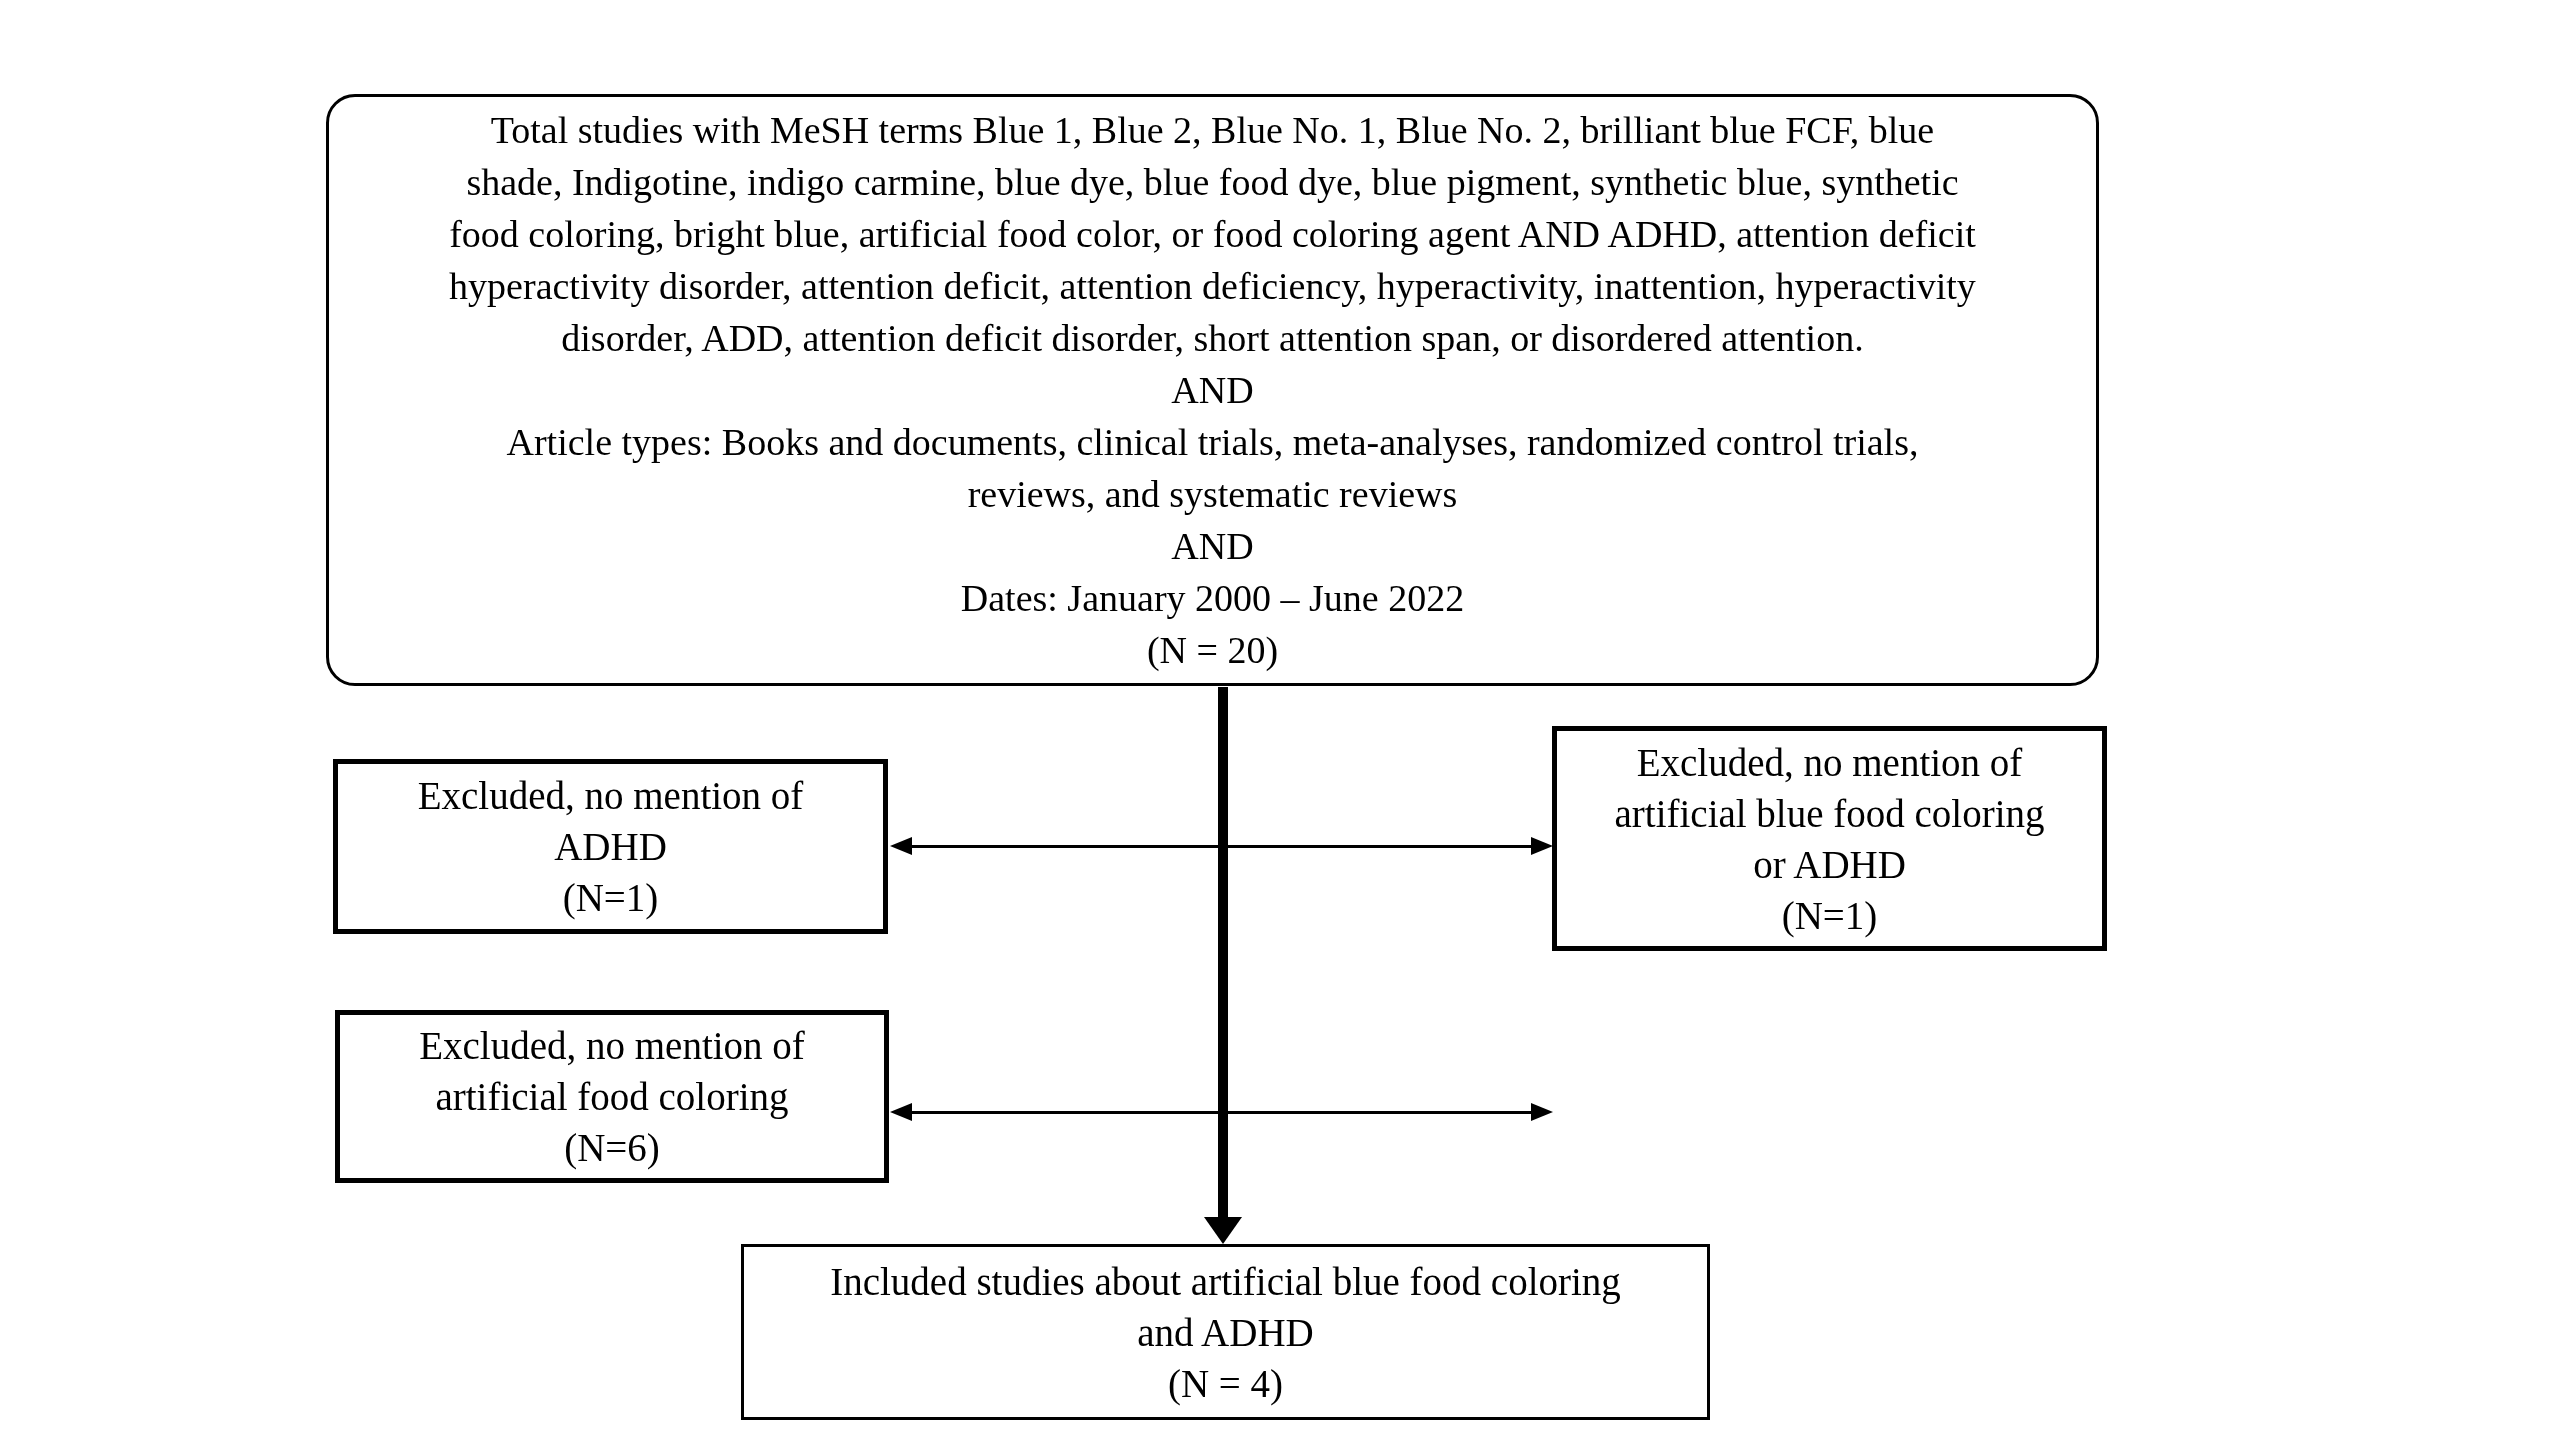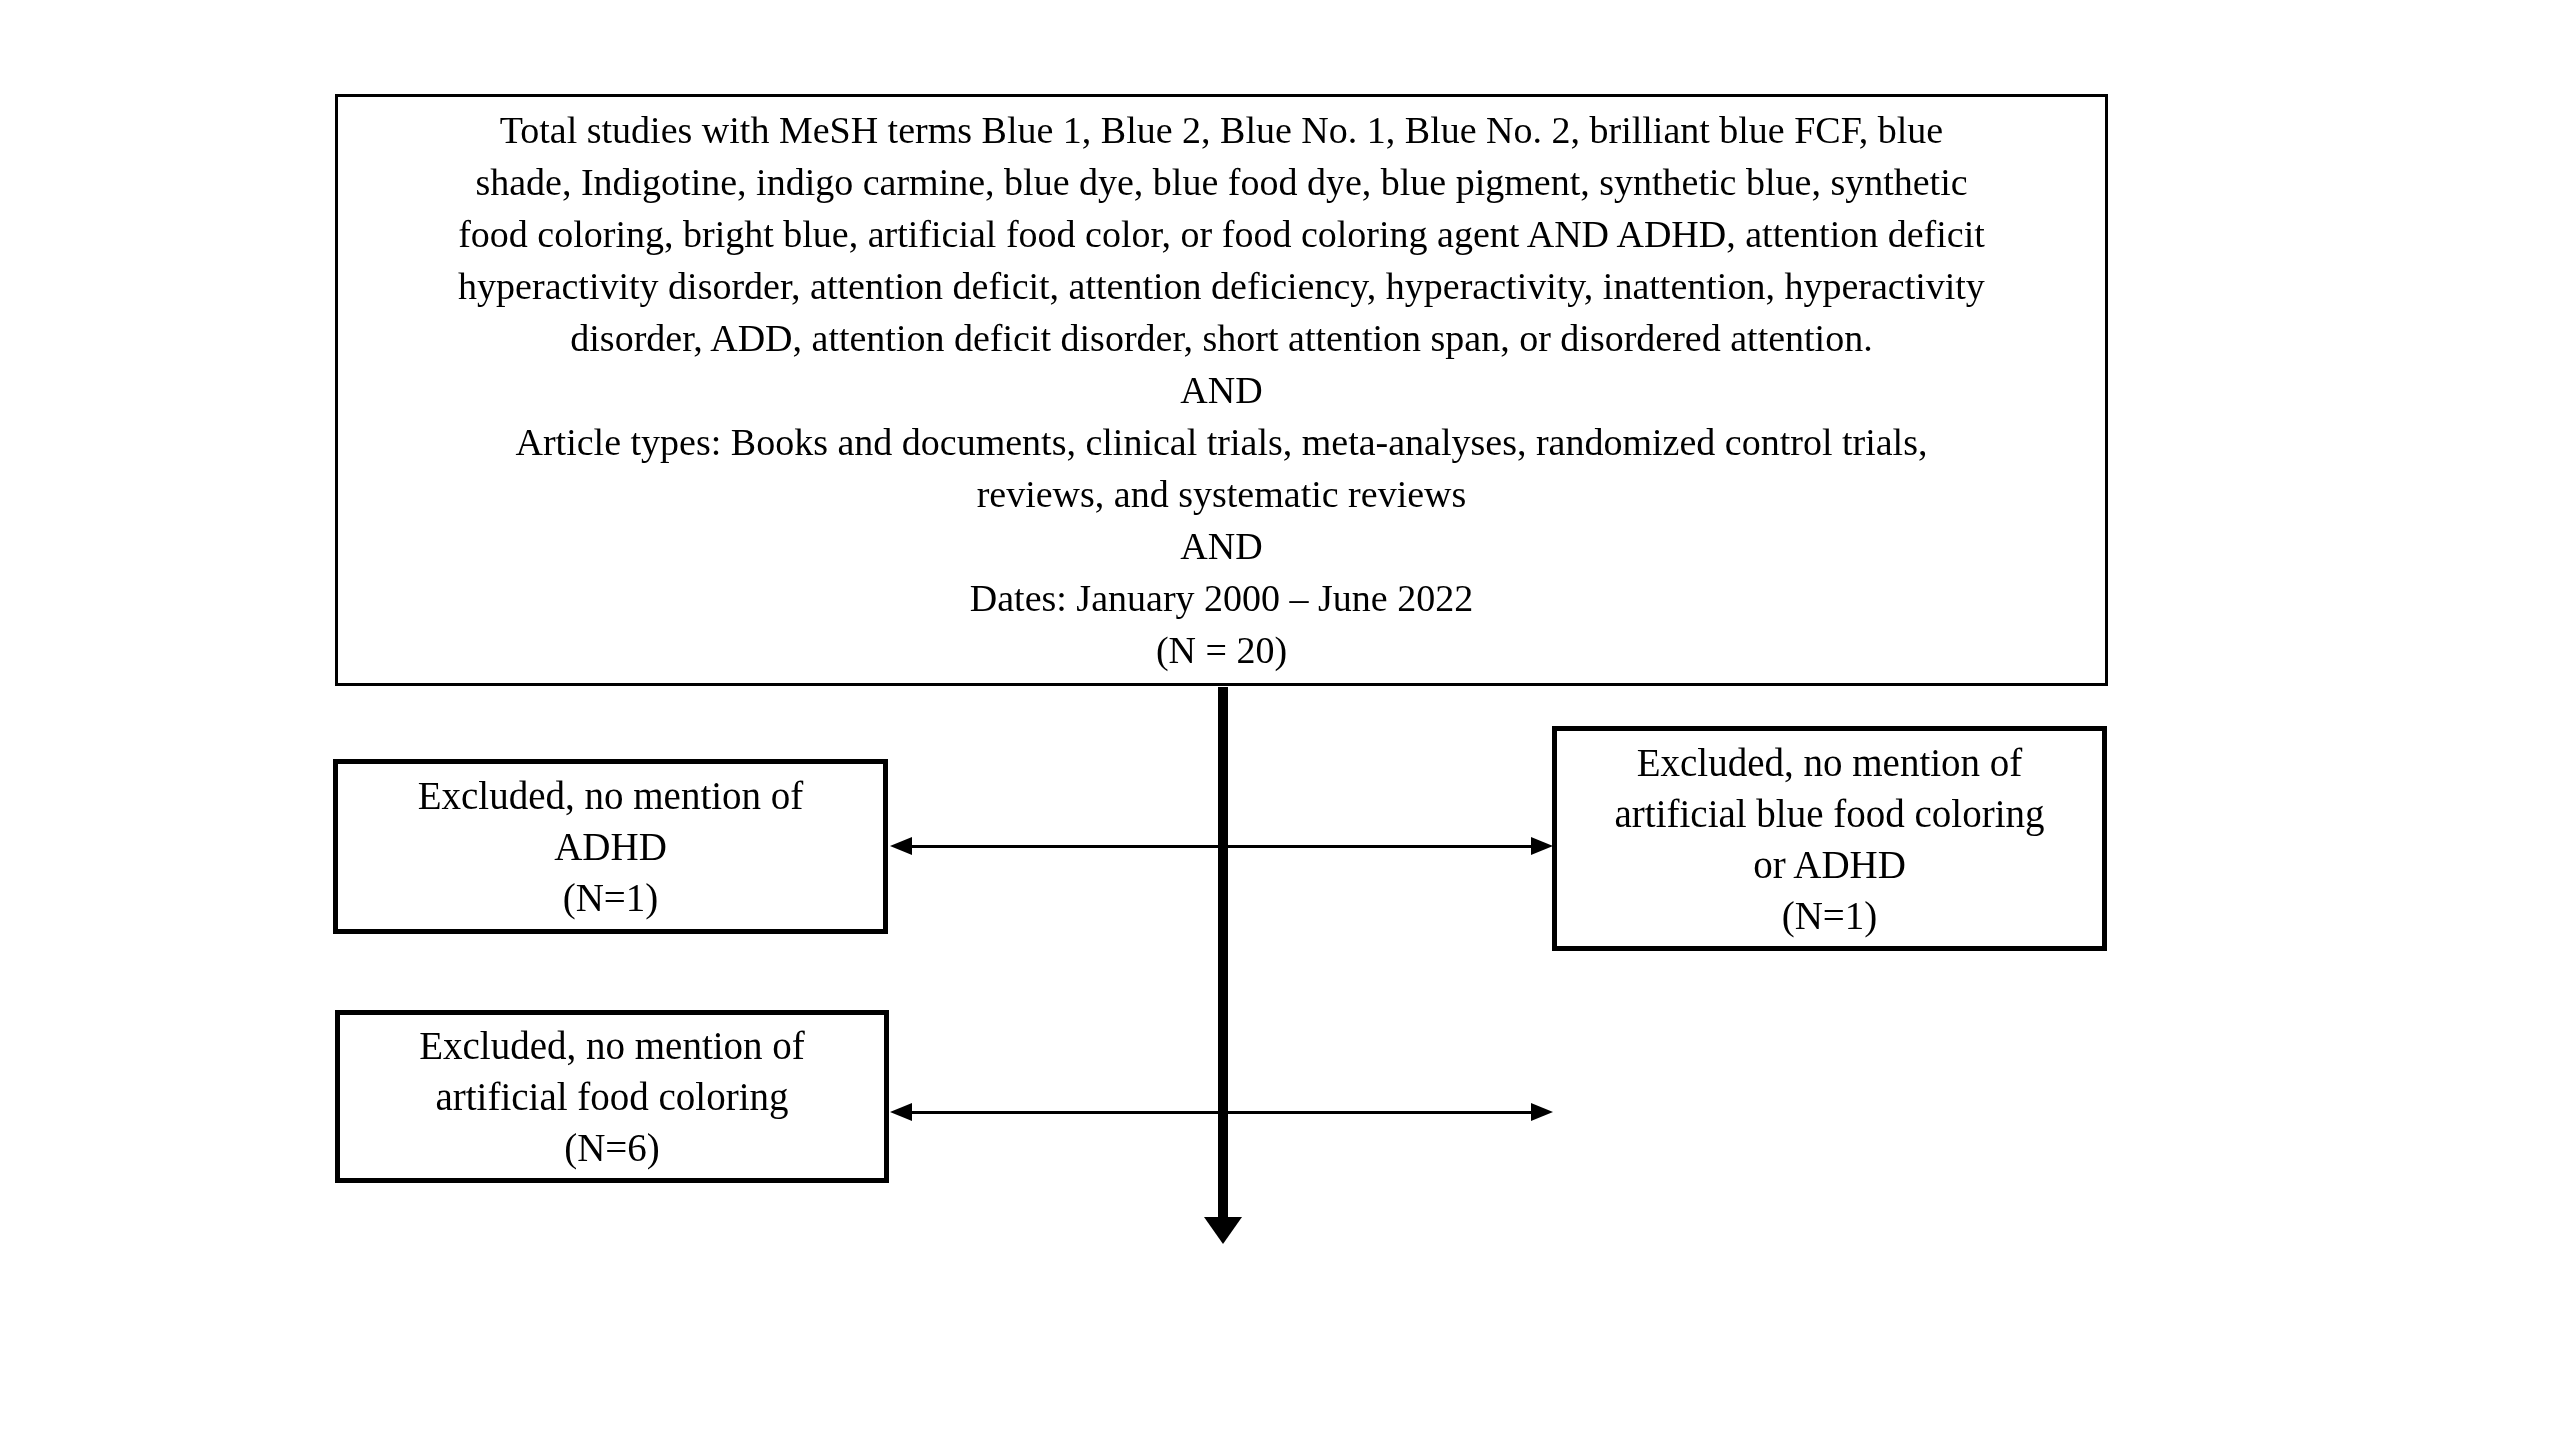--- a/index.html
+++ b/index.html
@@ -25,24 +25,25 @@
     border: 5.2px solid #000000;
     display: flex;
     flex-direction: column;
     align-items: center;
     justify-content: center;
     text-align: center;
     white-space: pre-line;
     overflow: hidden;
   }
   .top-box {
-    left: 335px; top: 94px; width: 1773px; height: 592px;
+    left: 326px; top: 94px; width: 1773px; height: 592px;
     border-width: 3.4px;
     font-size: 38px;
     line-height: 52px;
+    border-radius: 29px;
   }
   .side-box {
     font-size: 39px;
     line-height: 51px;
   }
   .left-box-1  { left: 333px;  top: 759px;  width: 555px; height: 175px; }
   .right-box-1 { left: 1552px; top: 726px;  width: 555px; height: 225px; }
   .left-box-2  { left: 335px;  top: 1010px; width: 554px; height: 173px; }
   .right-box-2 { left: 1552px; top: 1019px; width: 554px; height: 173px; }
   .bottom-box {
@@ -129,15 +130,18 @@
   <div class="box side-box right-box-1">Excluded, no mention of
 artificial blue food coloring
 or ADHD
 (N=1)</div>
 
   <div class="box side-box left-box-2">Excluded, no mention of
 artificial food coloring
 (N=6)</div>
 
 
+  <div class="box bottom-box">Included studies about artificial blue food coloring
+and ADHD
+(N = 4)</div>
 
 </div>
 
 
 </body></html>

